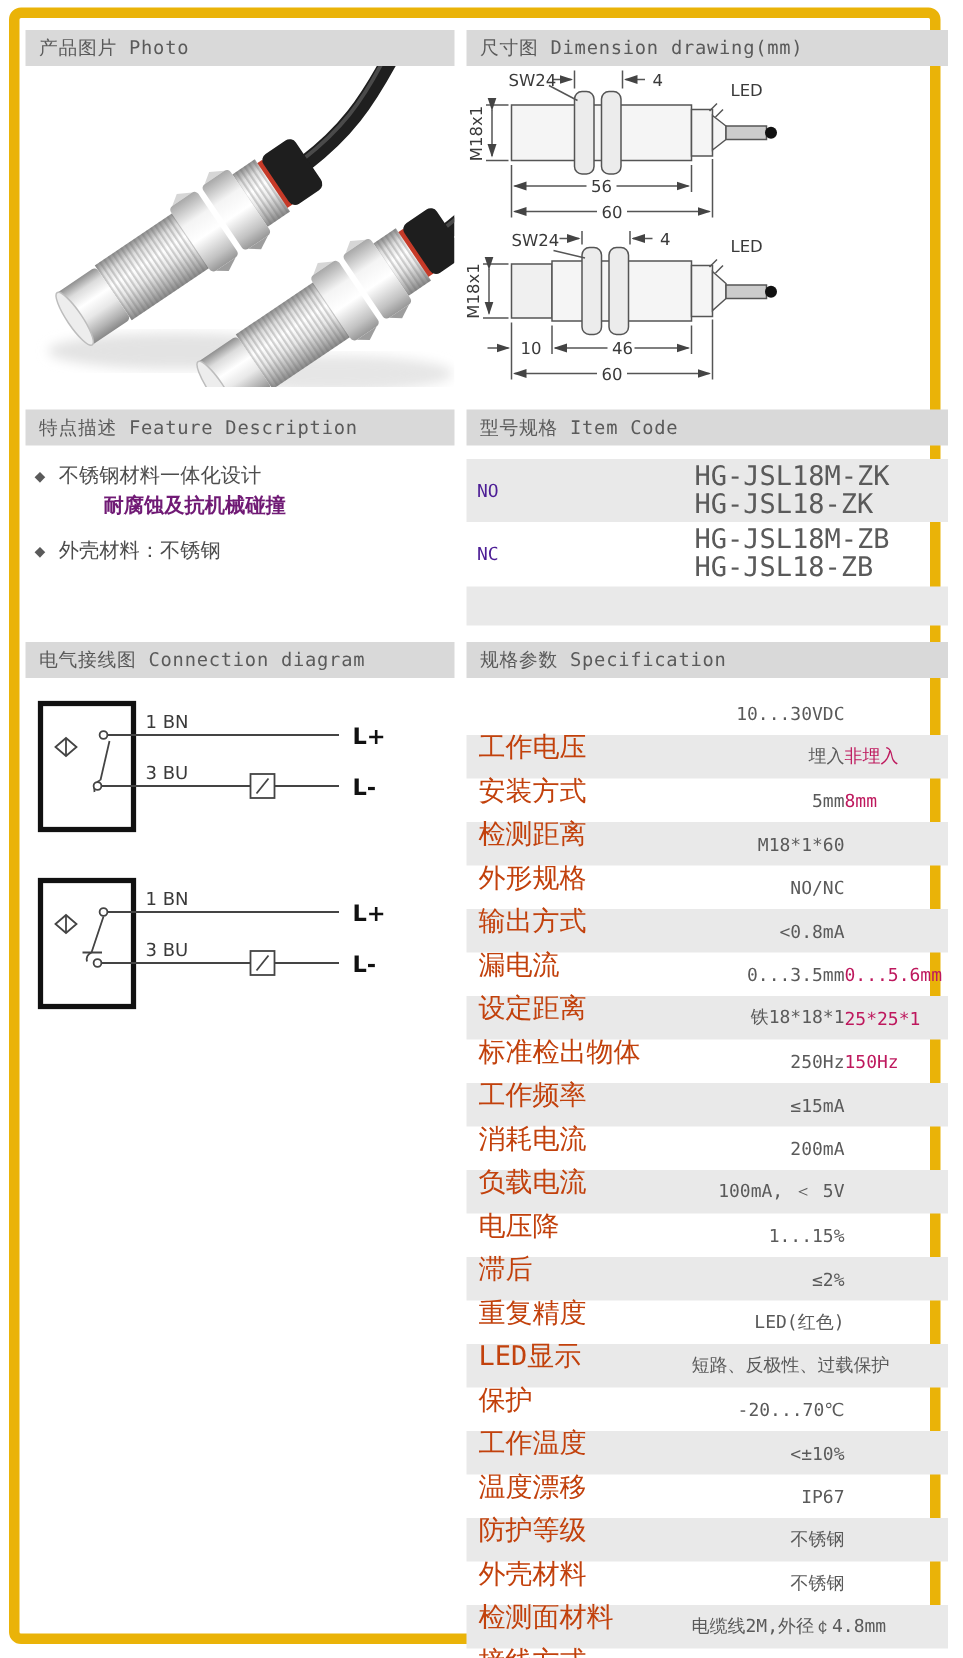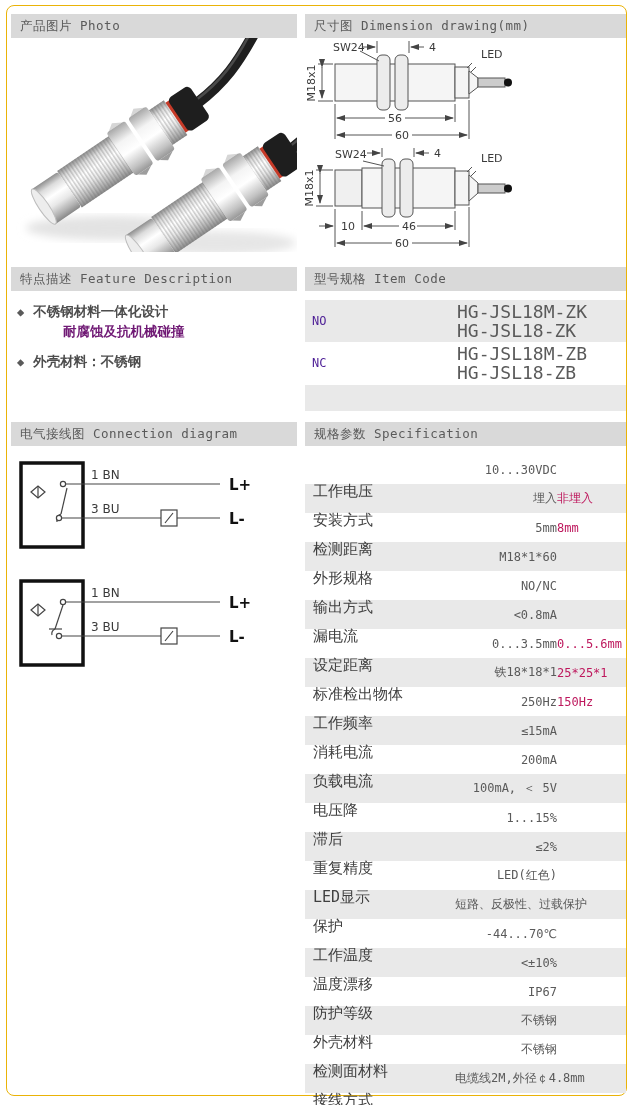--- a/index.html
+++ b/index.html
@@ -1,53 +1,53 @@
 <!DOCTYPE html>
 <html><head>
 <meta charset="utf-8">
 <style>
   * { box-sizing: border-box; margin: 0; padding: 0; }
   html,body { width: 642px; height: 1105px; background: #ffffff; overflow: hidden;
     font-family: "DejaVu Sans Mono", "DejaVu Sans", "Liberation Sans", sans-serif; }
   .page { position: absolute; left: 6px; top: 5px; width: 621px; height: 1091px;
-    border: 1px solid #eab308; border-radius: 8px; background: #fff; padding: 8px 0 16px 4px; }
+    border: 7px solid #eab308; border-radius: 8px; background: #fff; padding: 8px 0 16px 4px; }
   .row { display: flex; gap: 8px; }
   .col-left { width: 286px; flex: 0 0 286px; }
   .col-right { width: 321px; flex: 0 0 321px; }
   .sec-header { height: 24px; line-height: 24px; background: #d9d9d9; color: #5a5a5a;
     font-size: 12.5px; padding-left: 9px; letter-spacing: 0.5px; white-space: nowrap; }
   
   .photo-wrap { width: 286px; height: 214px; overflow: hidden; background: #fff; }
   
   .drawing { display: block; }
   .dim-text { font-size: 11px; fill: #3a3a3a; font-family: "DejaVu Sans", "Liberation Sans", sans-serif; }
   
   .features { padding: 10px 2px 0 6px; }
   .feature-item { margin-bottom: 9px; }
-  .feature-line { font-size: 13.5px; font-weight: bold; color: #4d4d4d; line-height: 1.5; }
+  .feature-line { font-size: 13.5px; font-weight: normal; color: #4d4d4d; line-height: 1.5; }
   .feature-bullet { color: #5a5a5a; margin-right: 9px; font-size: 12px; }
   .feature-line2 { font-size: 13.5px; font-weight: bold; color: #701a75; padding-left: 46px; line-height: 1.5; }
   .feature-line2:empty { display: none; }
   
   .code-table { margin-top: 9px; }
   .code-table > div.code-row:nth-of-type(odd) { background: #e9e9e9; }
   .code-row { display: flex; align-items: center; min-height: 41px; padding: 2px 0; }
   .code-type { flex: 0 0 152px; padding-left: 7px; font-size: 12px; color: #4c1d95; }
   .code-list { flex: 1; font-size: 18px; color: #5a5a5a; line-height: 19px; }
   .code-filler { height: 26px; background: #e9e9e9; margin-top: 1px; }
   
   .conn-wrap { padding: 12px 0 0 4px; }
   .conn-svg { display: block; margin-bottom: 22px; }
   .conn-text { font-size: 12px; fill: #3a3a3a; font-family: "DejaVu Sans", "Liberation Sans", sans-serif; }
   .conn-big { font-size: 15px; font-weight: bold; fill: #111; font-family: "DejaVu Sans", "Liberation Sans", sans-serif; }
   
   .spec-table { margin-top: 9px; }
   .spec-table > div.spec-row:nth-of-type(even) { background: #e9e9e9; }
   .spec-row { display: flex; align-items: center; height: 29px; }
-  .spec-label { flex: 0 0 150px; padding-left: 8px; font-size: 15px; color: #404040; white-space: nowrap; margin-top: 44px; }
+  .spec-label { flex: 0 0 150px; padding-left: 8px; font-size: 18px; color: #c2410c; white-space: nowrap; margin-top: 44px; }
   .spec-v1 { flex: 0 0 102px; font-size: 12px; color: #5a5a5a; white-space: nowrap; text-align: right; }
   .spec-v2 { flex: 1; font-size: 12px; color: #be185d; white-space: nowrap; }
   .mt { margin-top: 11px; }
 </style>
 </head>
 <body>
 
 <div class="page">
 
   <div class="row">
@@ -394,21 +394,21 @@
           </div>
 
           <div class="spec-row">
             <span class="spec-label">保护</span>
             <span class="spec-v1">短路、反极性、过载保护</span>
             <span class="spec-v2"></span>
           </div>
 
           <div class="spec-row">
             <span class="spec-label">工作温度</span>
-            <span class="spec-v1">-44...70℃</span>
+            <span class="spec-v1">-20...70℃</span>
             <span class="spec-v2"></span>
           </div>
 
           <div class="spec-row">
             <span class="spec-label">温度漂移</span>
             <span class="spec-v1">&lt;±10%</span>
             <span class="spec-v2"></span>
           </div>
 
           <div class="spec-row">

